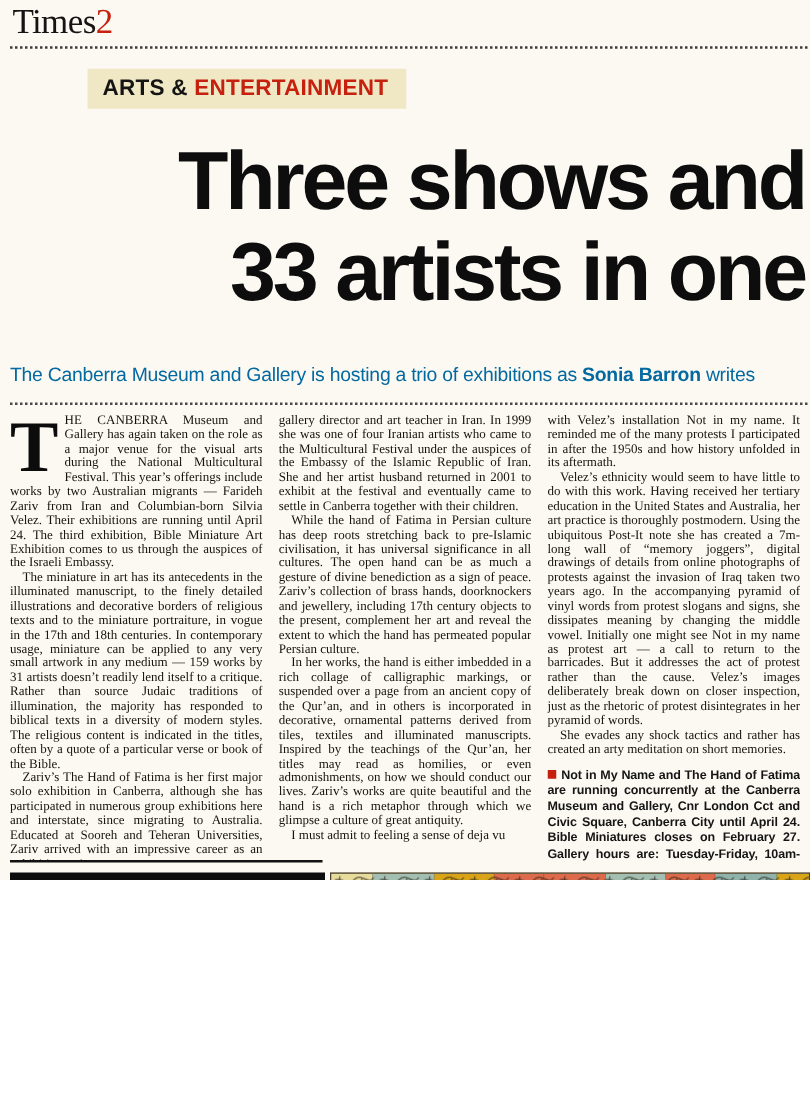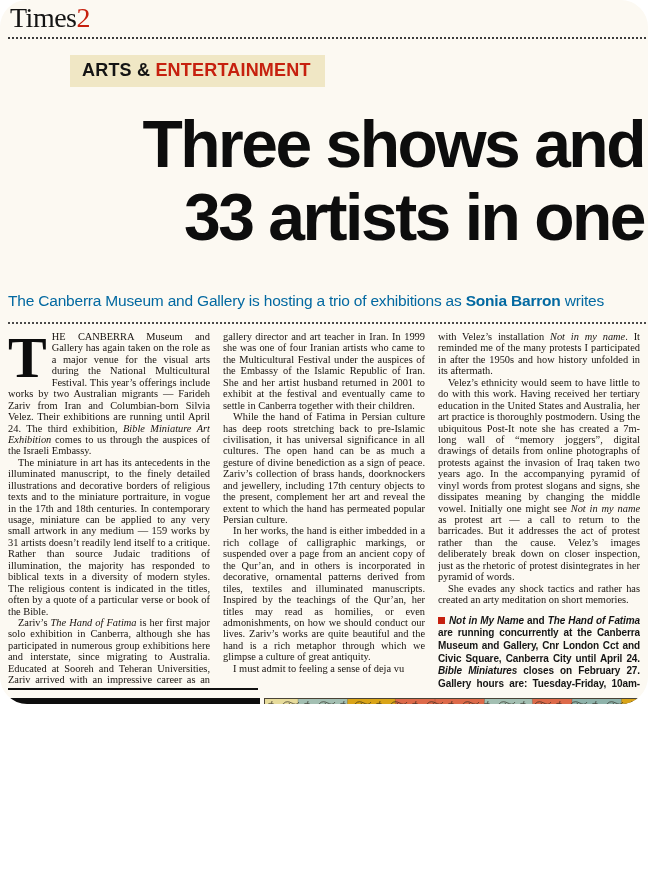--- a/index.html
+++ b/index.html
@@ -1,17 +1,17 @@
 <!DOCTYPE html>
 <html style="--accent_red: #c6200e; --banner_bg: #f0e7c5; --page_bg: #fcf9f2; --ad_bg: #0d0d0d;"><head>
 <meta charset="utf-8">
 <style>
   html,body{margin:0;padding:0;}
   .page{position:relative;width:648px;height:704px;overflow:hidden;
-        background:var(--page_bg,#fcf9f2);font-family:"Liberation Sans",sans-serif;color:#141414;border-radius:27px;}
+        background:var(--page_bg,#fcf9f2);font-family:"Liberation Sans",sans-serif;color:#141414;}
 
   
   .masthead{position:absolute;left:10px;top:2px;font-family:"Liberation Serif",serif;
             font-size:28px;letter-spacing:-0.5px;}
   .masthead .red{color:var(--accent_red,#c6200e);}
   .rule-dotted-top{position:absolute;left:8px;width:638px;top:37px;border-top:2px dotted #3c3c3c;}
 
   
   .banner{position:absolute;left:70px;top:55px;background:var(--banner_bg,#f0e7c5);
           padding:5px 14px 6px 12px;font-weight:700;font-size:18px;letter-spacing:0.2px;}
@@ -26,21 +26,21 @@
           letter-spacing:-0.2px;color:#0369a1;}
   .byline b{font-weight:700;}
   .rule-dotted-byline{position:absolute;left:8px;width:638px;top:322px;border-top:2px dotted #4a4a4a;}
 
   
   .columns{position:absolute;left:8px;top:331px;width:632px;display:flex;gap:13px;}
   .col{width:202px;height:358px;overflow:hidden;}
   .col p{margin:0;font-family:"Liberation Serif",serif;font-size:10.4px;line-height:1.1;
          text-align:justify;color:#17120e;}
   .col p.indent{text-indent:10px;}
-  .seg-i{font-style:italic;}
+  .seg-i{}
   .dropcap{float:left;font-family:"Liberation Serif",serif;font-weight:700;
            font-size:58px;line-height:0.82;padding:3px 5px 0 0;color:#0c0c0c;}
   .note{margin-top:9px;font-size:10px;line-height:1.27;font-weight:700;letter-spacing:-0.1px;
         color:#151515;text-align:justify;}
   .note .bullet{display:inline-block;width:7px;height:7px;background:var(--accent_red,#c6200e);
         margin-right:4px;}
 
   
   .ad-top-rule{position:absolute;left:8px;top:688px;width:250px;border-top:2px solid #111;}
   .ad{position:absolute;left:8px;top:698px;width:252px;height:176px;background:var(--ad_bg,#0d0d0d);

